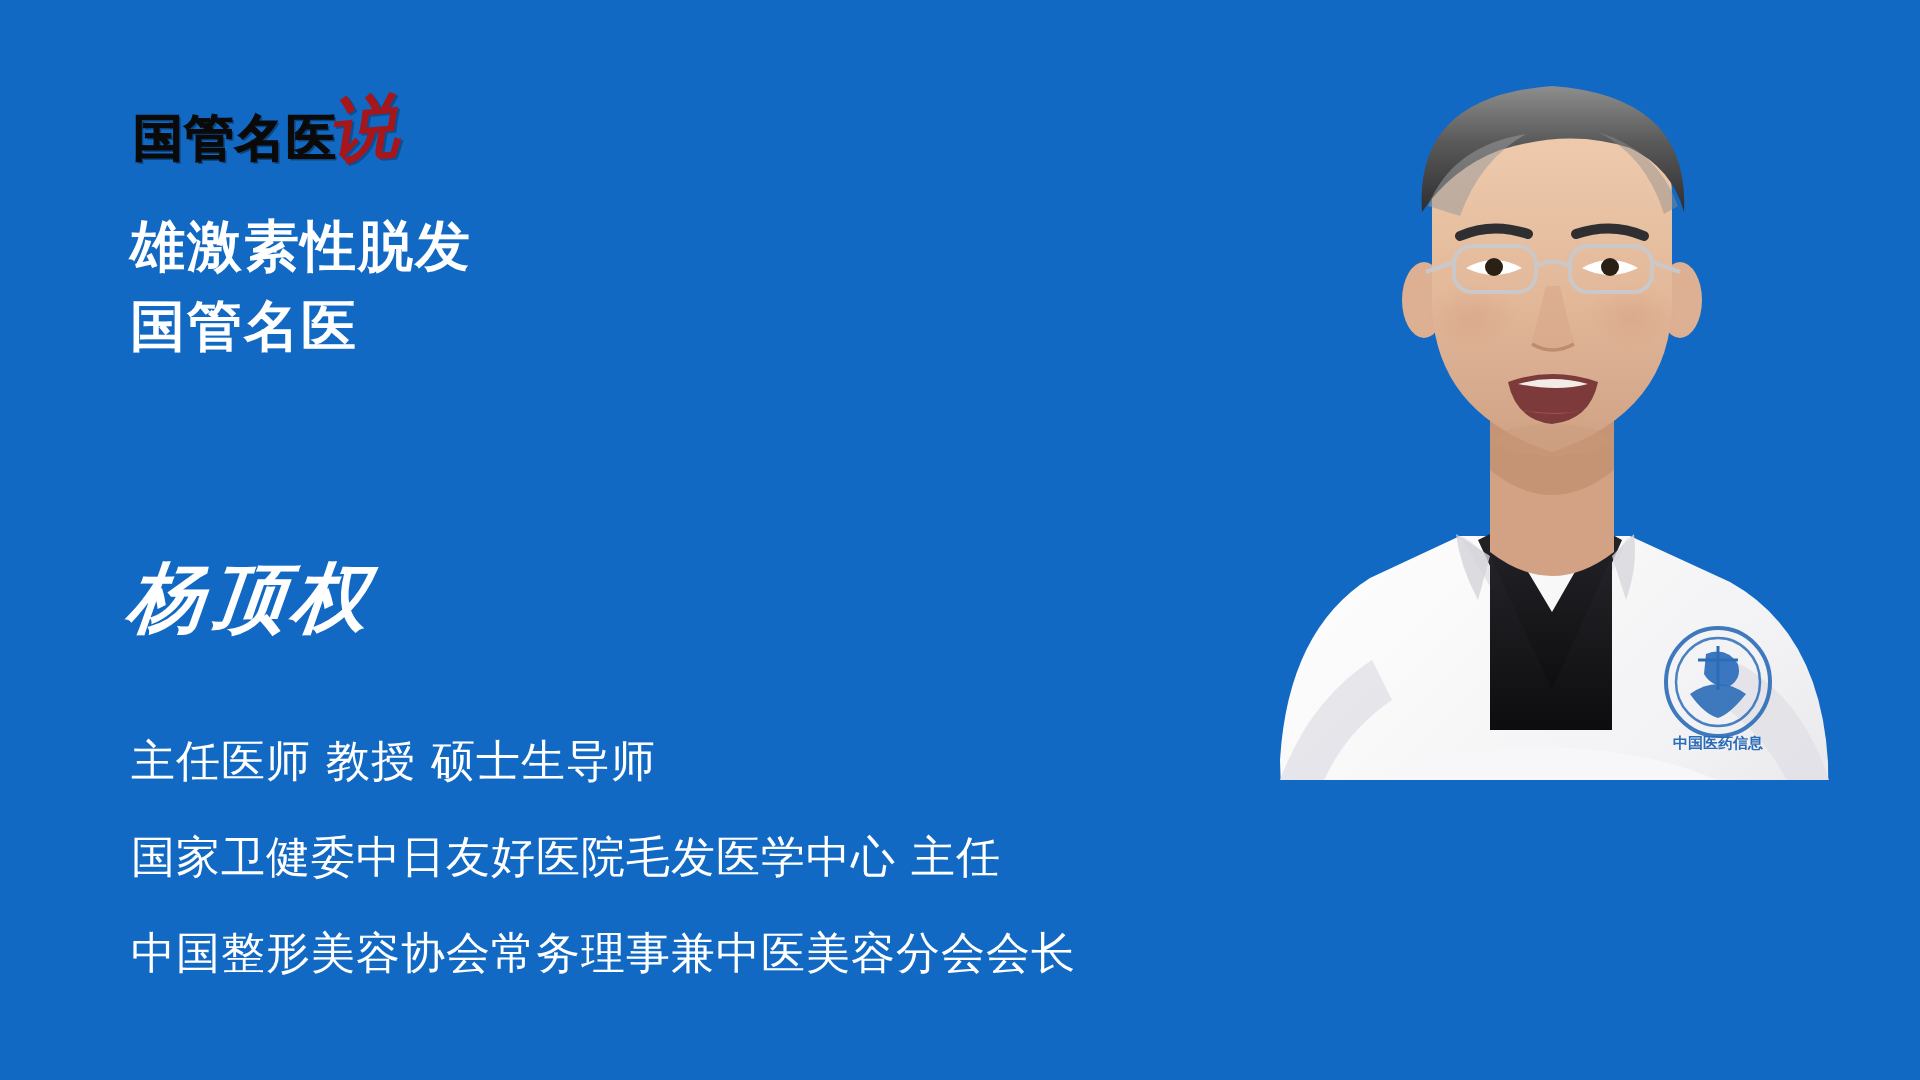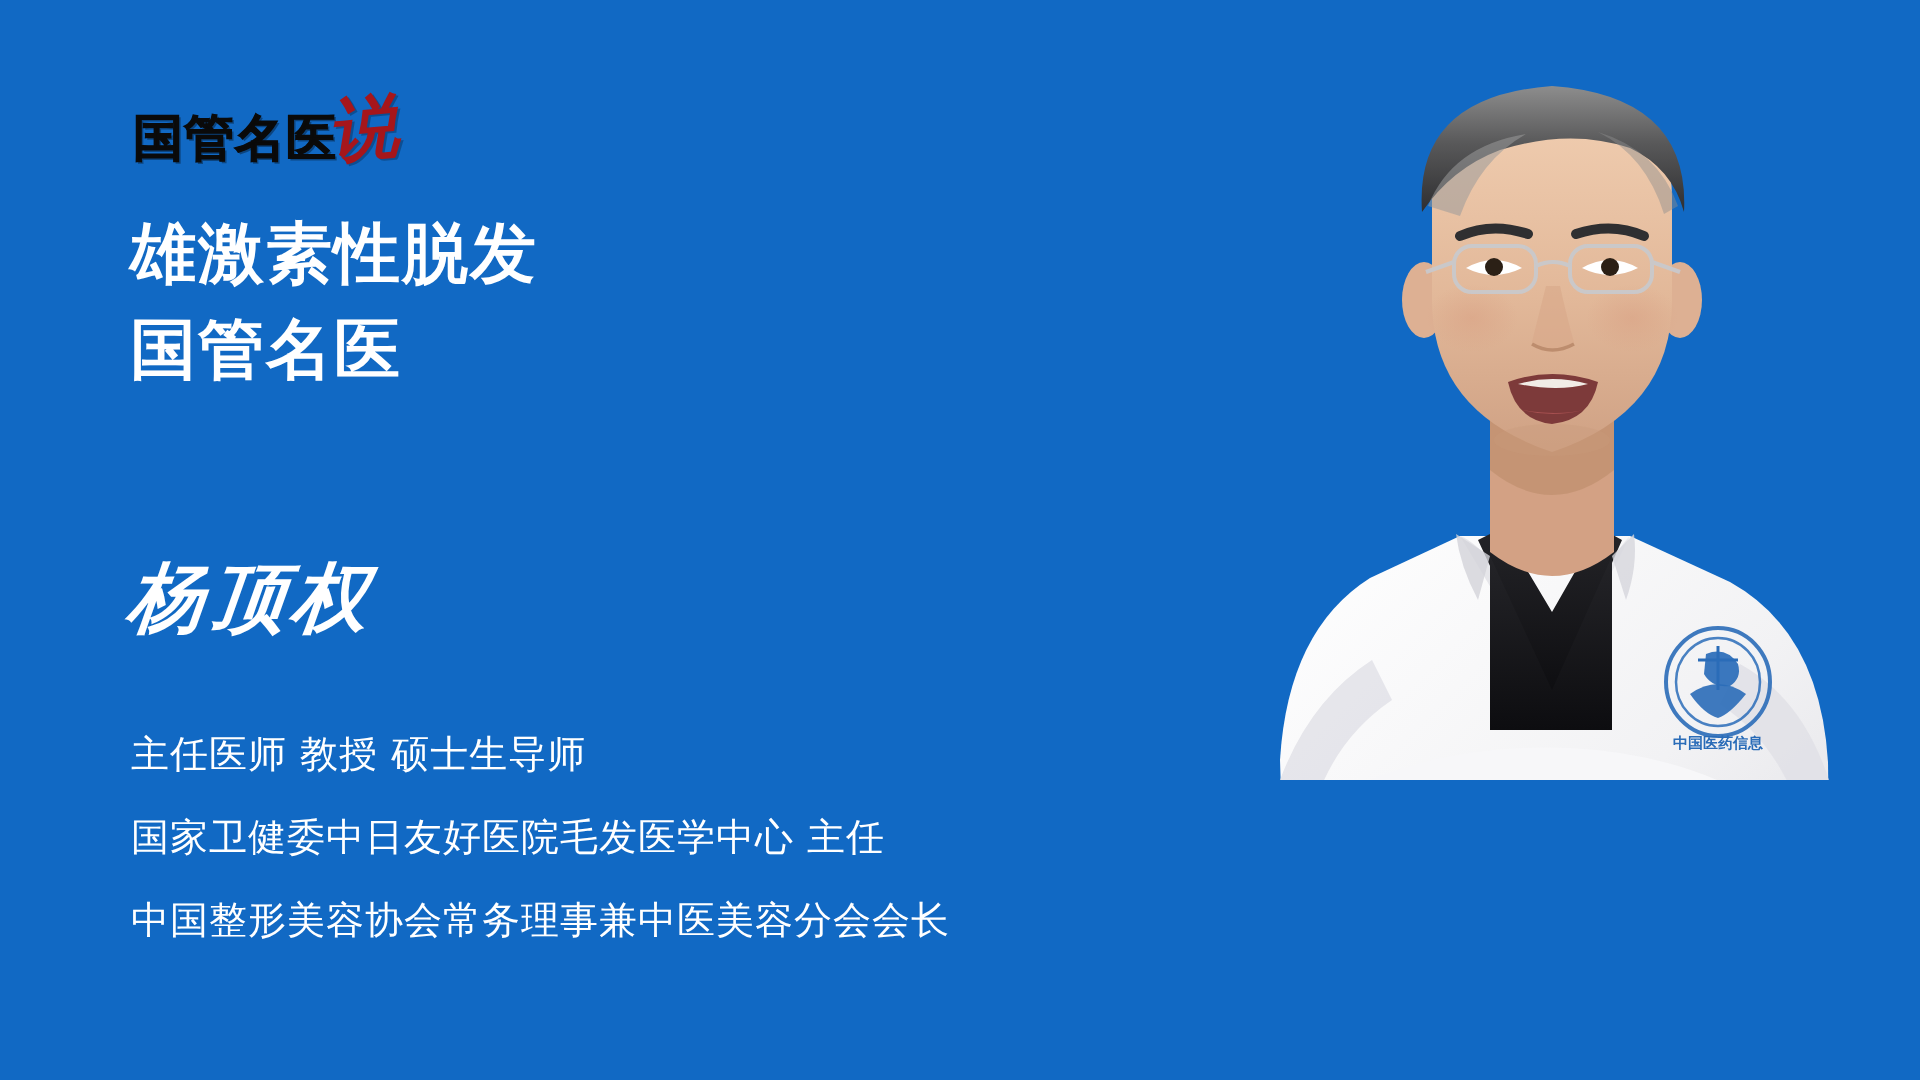--- a/index.html
+++ b/index.html
@@ -55,21 +55,21 @@
 
   
   .title-block {
     position: absolute;
     left: 130px;
     top: 206px;
     color: #ffffff;
   }
   .title-line {
     font-family: "DejaVu Sans", "Liberation Sans", sans-serif;
-    font-size: 66px;
+    font-size: 55px;
     font-weight: 700;
     line-height: 1.46;
     letter-spacing: 2px;
     white-space: nowrap;
   }
 
   
   .doctor-name {
     position: absolute;
     left: 128px;
@@ -87,21 +87,21 @@
 
   
   .credentials {
     position: absolute;
     left: 131px;
     top: 713px;
     color: #ffffff;
   }
   .cred-line {
     font-family: "DejaVu Sans", "Liberation Sans", sans-serif;
-    font-size: 38px;
+    font-size: 44px;
     font-weight: 400;
     line-height: 2.18;
     letter-spacing: 1px;
     white-space: nowrap;
   }
 
   
   .photo {
     position: absolute;
     right: 0;

